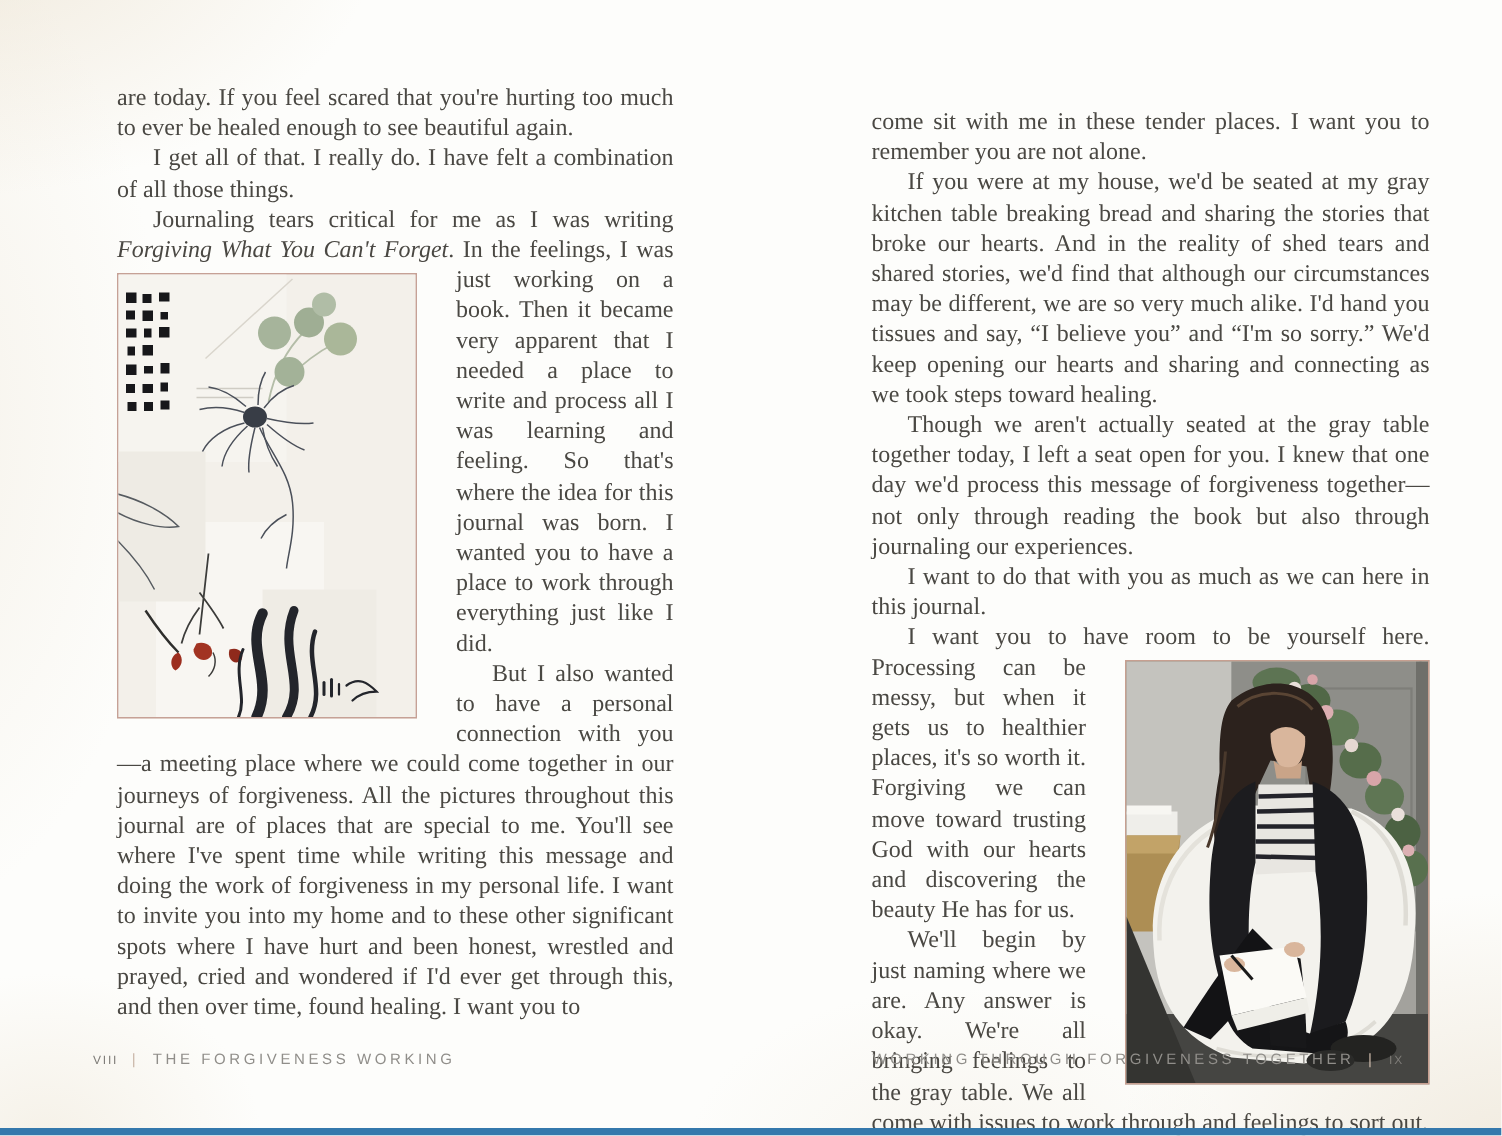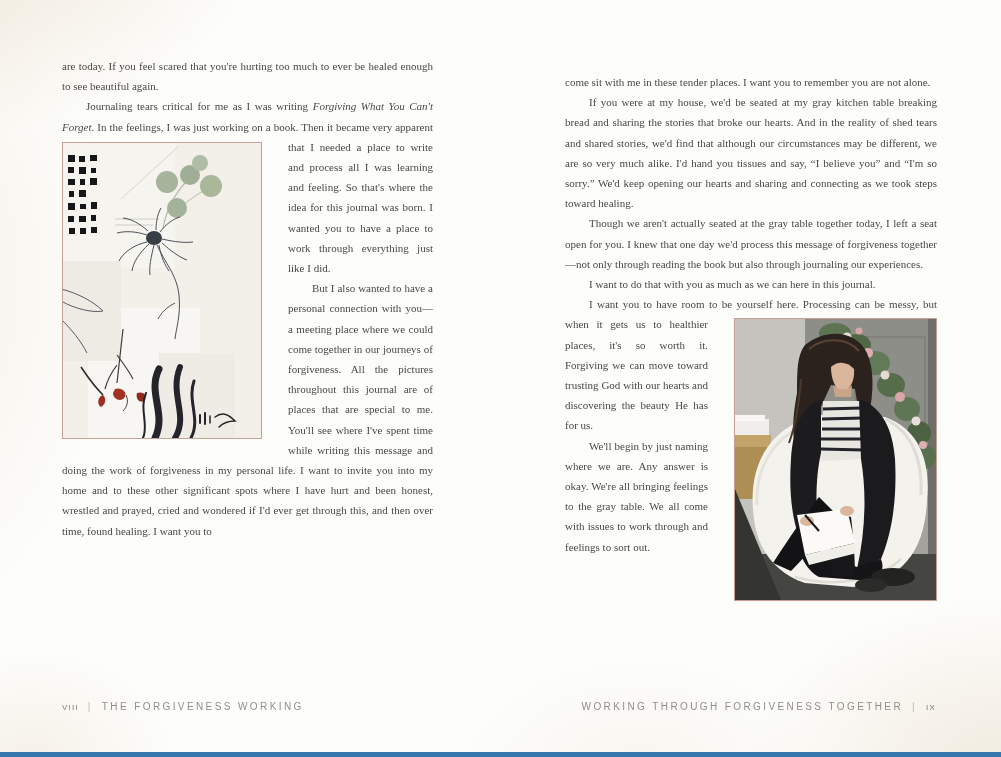--- a/index.html
+++ b/index.html
@@ -15,24 +15,25 @@
     background:
       radial-gradient(420px 260px at -40px -50px, rgba(231,219,197,0.60), rgba(231,219,197,0) 70%),
       radial-gradient(260px 480px at -70px 280px, rgba(236,227,210,0.45), rgba(236,227,210,0) 70%),
       radial-gradient(200px 150px at 30px 757px, rgba(236,227,209,0.45), rgba(236,227,209,0) 72%),
       radial-gradient(380px 250px at 1010px 770px, rgba(231,220,200,0.55), rgba(231,220,200,0) 70%),
       radial-gradient(260px 160px at 640px 770px, rgba(238,231,217,0.35), rgba(238,231,217,0) 70%),
       #fdfdfb;
   }
   .page-text {
     position: absolute;
-    font-size: 11px;
+    font-size: 16px;
     line-height: 20.2px;
     color: #4a4843;
     text-align: justify;
+    margin-left: 16px;
   }
   .page-text p { margin: 0; }
   .page-text p.ind { text-indent: 24px; }
   .left-page  { left: 62px;  top: 56px; width: 371px; }
   .right-page { left: 565px; top: 72px; width: 372px; }
   i { font-style: italic; }
 
   .art-float {
     float: left;
     width: 200px; height: 297px;
@@ -70,20 +71,21 @@
     background: #3478ac;
   }
 </style>
 </head>
 <body>
 
 <div class="spread">
 
   <div class="page-text left-page">
     <p><span>are today. If you feel scared that you're hurting too much to ever be healed enough to see beautiful again.</span></p>
+    <p class="ind"><span>I get all of that. I really do. I have felt a combination of all those things.</span></p>
     <p class="ind">
       <span>Journaling tears critical for me as I was writing </span><i>Forgiving What You Can't Forget</i><span>. In the feelings, I was just working on </span>
       <span class="art-float">
         <svg viewBox="0 0 198 295" preserveAspectRatio="none">
           <rect x="0" y="0" width="198" height="295" fill="#f3f0ea"></rect>
           <rect x="0" y="0" width="112" height="125" fill="#f6f4ef"></rect>
           <rect x="25" y="165" width="112" height="130" fill="#f8f6f2"></rect>
           <rect x="96" y="210" width="76" height="85" fill="#efece5"></rect>
           <rect x="0" y="118" width="58" height="100" fill="#eeebe4"></rect>
           <line x1="58" y1="56" x2="116" y2="3" stroke="#d9d5cc" stroke-width="1"></line>

